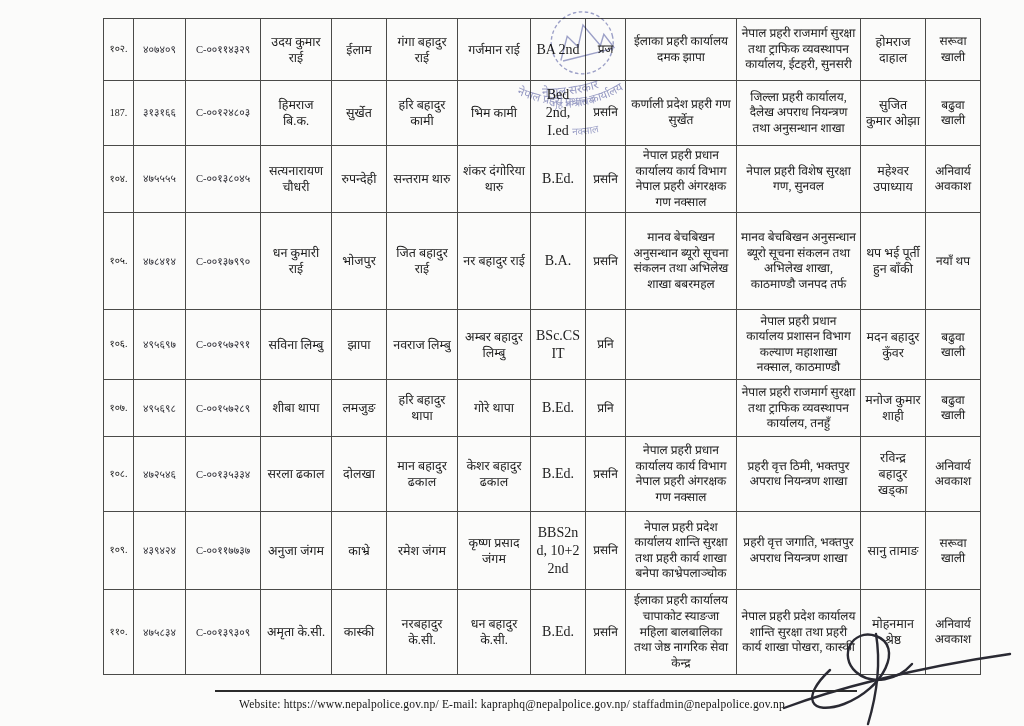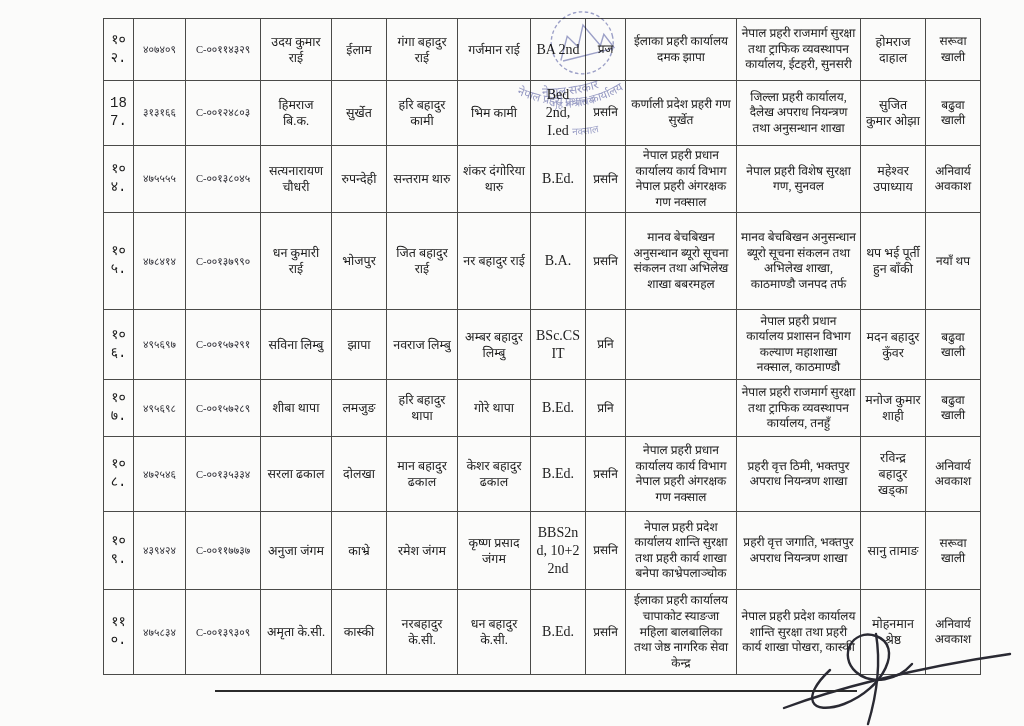--- a/index.html
+++ b/index.html
@@ -44,21 +44,21 @@
   tbody tr:nth-child(1){height:62px}
   tbody tr:nth-child(2){height:65px}
   tbody tr:nth-child(3){height:63px}
   tbody tr:nth-child(4){height:97px}
   tbody tr:nth-child(5){height:70px}
   tbody tr:nth-child(6){height:57px}
   tbody tr:nth-child(7){height:75px}
   tbody tr:nth-child(8){height:78px}
   tbody tr:nth-child(9){height:85px}
   
-  td.col-sn{font-size:14px;font-family:Liberation Mono, monospace;}
+  td.col-sn{font-size:10px;}
   td.col-badge{font-size:10.5px;color:#33333a;}
   td.col-cno{font-size:10.5px;color:#2c2c34;margin-top:33px;}
   td.col-name,td.col-father,td.col-grandfather{text-align:left;}
   td.col-education{font-size:14px;}
   td.col-rank{font-size:12px;}
   td.col-current_office,td.col-posting_office{text-align:left;font-size:12px;line-height:1.3;}
   td.col-replacement_of{text-align:left;}
   td.col-vacancy_type{font-size:12px;}
   
   .stamp{
@@ -277,14 +277,15 @@
 
   <svg class="signature" viewBox="0 0 252 114">
     <g fill="none" stroke="#2a2a33" stroke-width="2.4" stroke-linecap="round">
       <path d="M58,58 C28,86 38,104 72,92 C112,77 132,34 104,24 C80,16 66,44 84,60 C100,74 126,68 140,52"></path>
       <path d="M12,96 C60,78 140,56 238,42"></path>
       <path d="M104,22 C110,58 102,92 96,112"></path>
     </g>
   </svg>
 
   <div class="footer-rule"></div>
+  <div class="footer-text">Website: https://www.nepalpolice.gov.np/ E-mail: kapraphq@nepalpolice.gov.np/ staffadmin@nepalpolice.gov.np</div>
 
 </div>
 
 </body></html>

